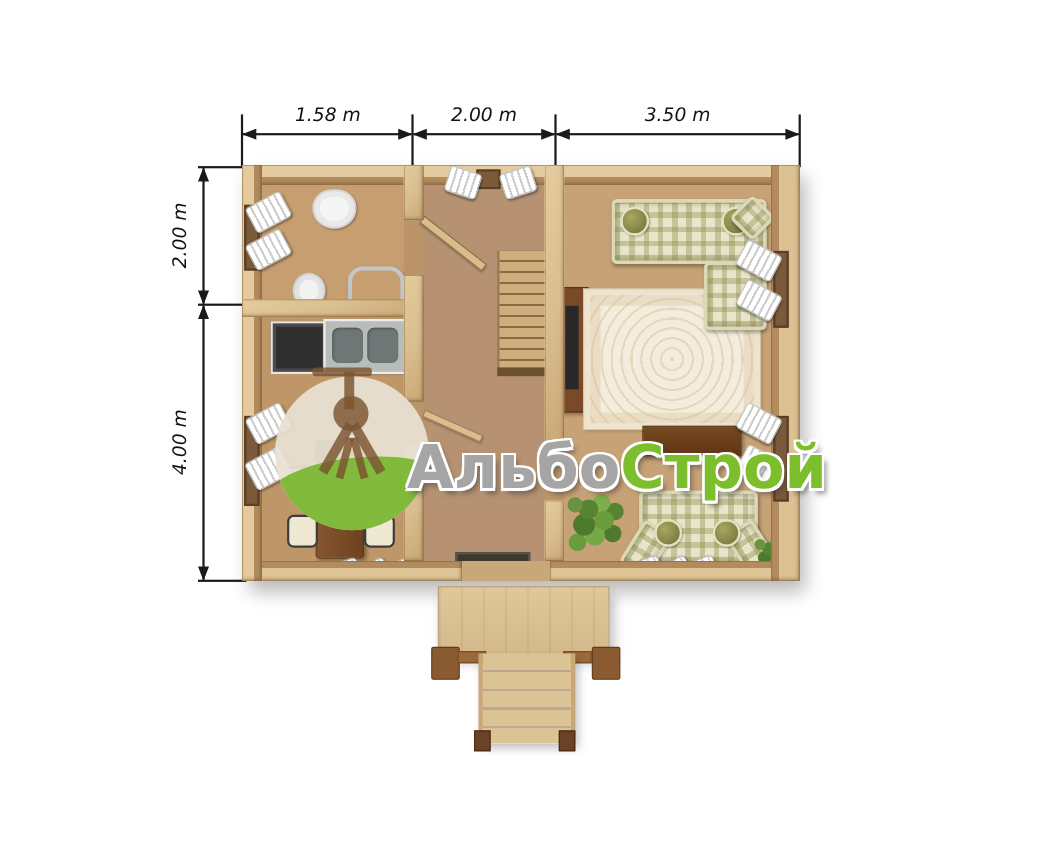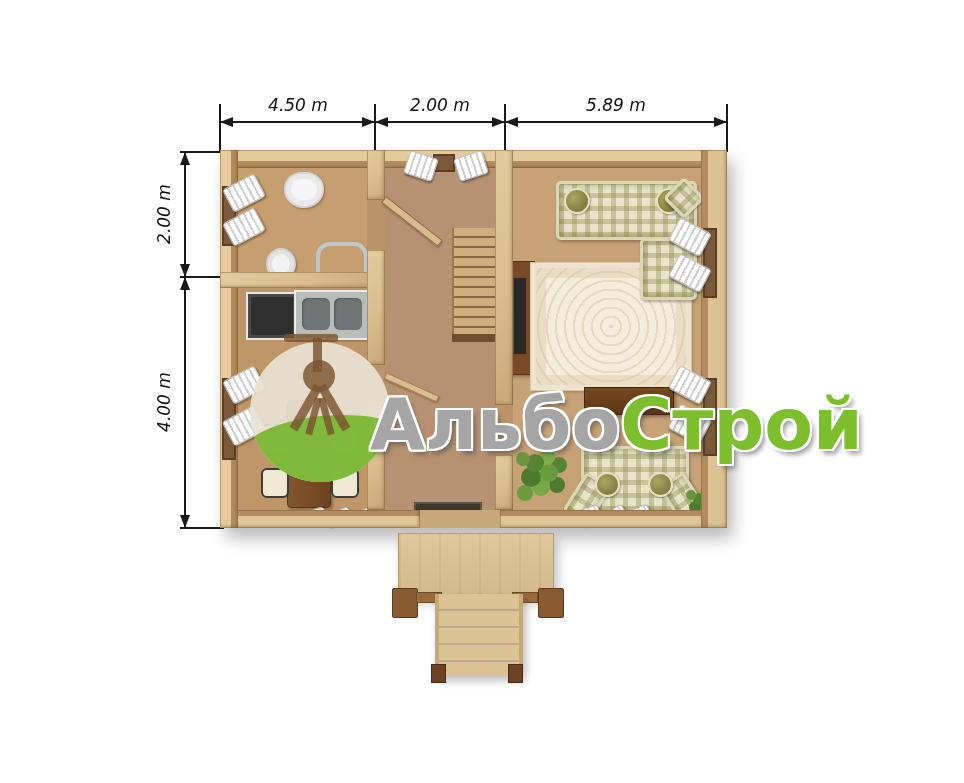--- a/index.html
+++ b/index.html
@@ -48,21 +48,21 @@
   .stairs{background:repeating-linear-gradient(180deg,#cfae7e 0 8px,#8a6a45 8px 10px);
     border-left:2px solid #9a7a50;border-right:2px solid #9a7a50;}
   .plant{border-radius:50%;background:#6a9440;}
 
   
   .wm-circle{position:absolute;left:250px;top:342px;width:140px;height:140px;border-radius:50%;
     background:rgba(232,225,211,.93);overflow:hidden;}
   .wm-green{position:absolute;left:-12px;bottom:-10px;width:170px;height:76px;
     background:rgba(118,182,43,.9);border-radius:65% 55% 0 0/46px 30px 0 0;transform:rotate(-4deg);}
   .cmp{position:absolute;background:rgba(122,84,48,.82);}
-  .wm-title{position:absolute;left:370px;top:396px;font-size:71px;font-weight:bold;line-height:58px;letter-spacing:0;
+  .wm-title{position:absolute;left:370px;top:396px;font-size:55px;font-weight:bold;line-height:58px;letter-spacing:0;
     text-shadow:-2px -2px 0 #fff,0 -2px 0 #fff,2px -2px 0 #fff,-2px 0 0 #fff,2px 0 0 #fff,
                 -2px 2px 0 #fff,0 2px 0 #fff,2px 2px 0 #fff,4px 5px 5px rgba(60,60,60,.5);}
   .wm-url{position:absolute;left:399px;top:452px;font-size:33px;font-weight:bold;line-height:36px;
     text-shadow:-2px -2px 0 #fff,0 -2px 0 #fff,2px -2px 0 #fff,-2px 0 0 #fff,2px 0 0 #fff,
                 -2px 2px 0 #fff,0 2px 0 #fff,2px 2px 0 #fff,3px 4px 4px rgba(60,60,60,.5);}
   .silver{color:#a5a5a5;}
   .green{color:#7cbe2c;}
 </style>
 </head>
 <body>
@@ -80,23 +80,23 @@
   </div>
   <div class="dim-seg-h" style="left:376px;width:128px">
     <div class="ah al"></div>
     <div class="ah ar"></div>
   </div>
   <div class="dim-seg-h" style="left:506px;width:220px">
     <div class="ah al"></div>
     <div class="ah ar"></div>
   </div>
 
-  <div class="dim-label" style="left:250px;top:95px;width:96px">4.50 m</div>
+  <div class="dim-label" style="left:250px;top:95px;width:96px">1.58 m</div>
   <div class="dim-label" style="left:392px;top:95px;width:96px">2.00 m</div>
-  <div class="dim-label" style="left:568px;top:95px;width:96px">5.89 m</div>
+  <div class="dim-label" style="left:568px;top:95px;width:96px">3.50 m</div>
 
   <div class="tick-h" style="top:151px"></div>
   <div class="tick-h" style="top:276px"></div>
   <div class="tick-h" style="top:527px"></div>
 
   <div class="dim-seg-v" style="top:153px;height:123px">
     <div class="ah au"></div>
     <div class="ah ad"></div>
   </div>
   <div class="dim-seg-v" style="top:278px;height:249px">

